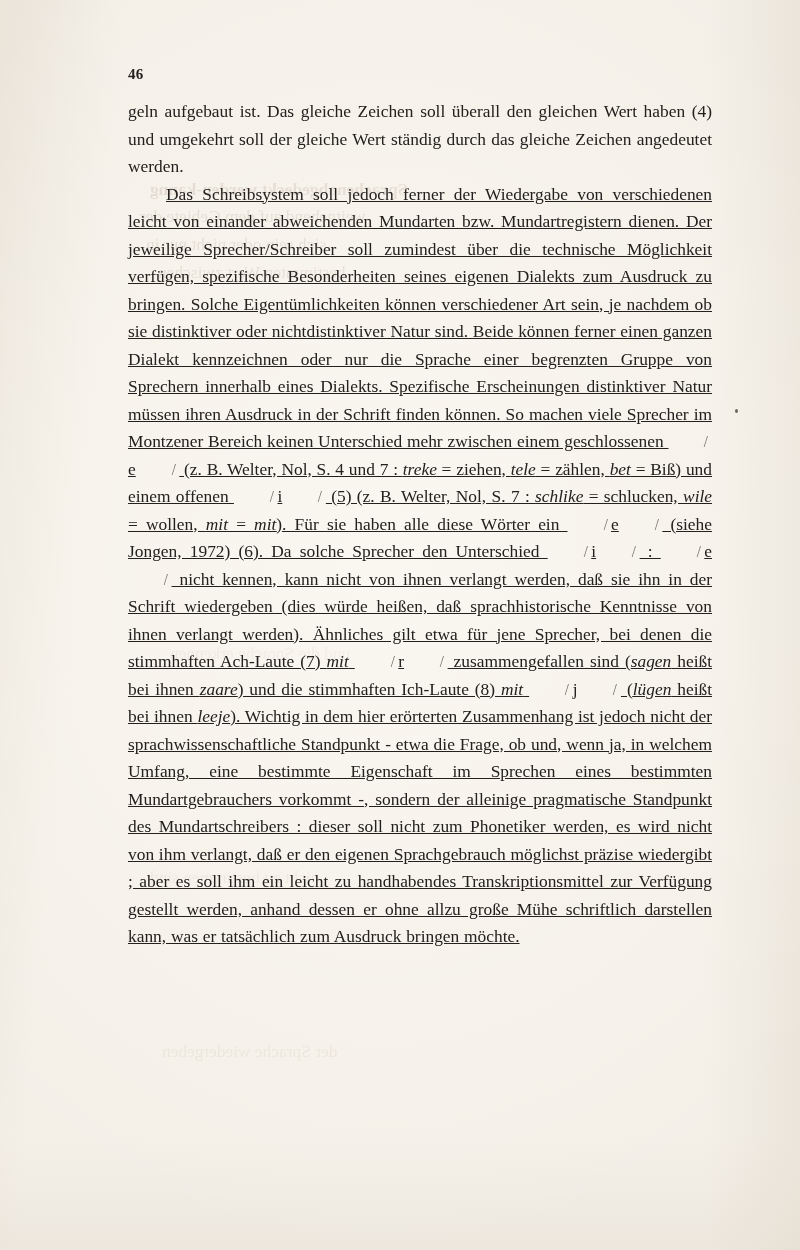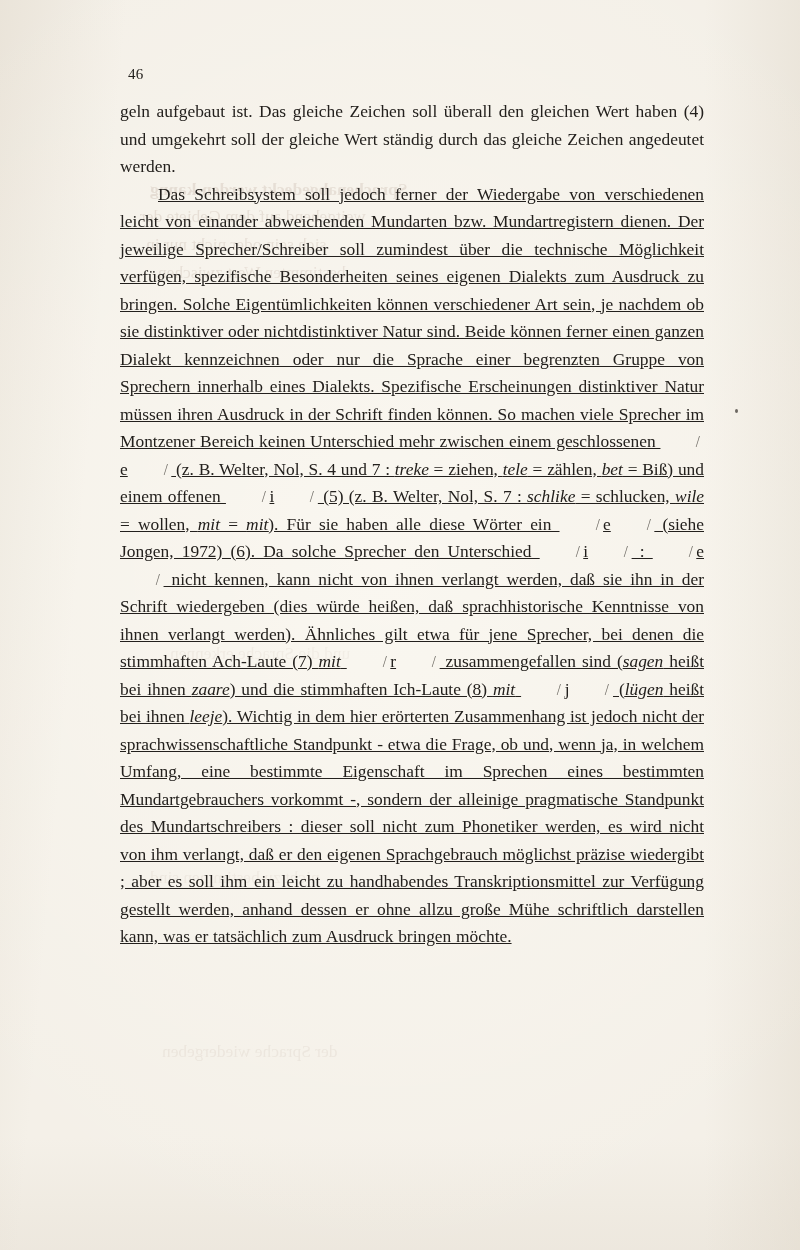--- a/index.html
+++ b/index.html
@@ -29,29 +29,29 @@
       linear-gradient(270deg, rgba(222,214,200,0.40) 0%, rgba(255,255,255,0) 12%),
       linear-gradient(0deg, rgba(224,216,203,0.35) 0%, rgba(255,255,255,0) 9%);
     z-index: 3;
   }
 
   .folio {
     position: absolute;
     left: 128px;
     top: 66px;
     font-size: 15px;
-    font-weight: normal;
+    font-weight: bold;
     letter-spacing: 0.2px;
     z-index: 5;
     text-align: right;
   }
 
   .textblock {
     position: absolute;
-    left: 120px;
+    left: 128px;
     top: 98px;
     width: 584px;
     z-index: 5;
   }
 
   p.para {
     margin: 0;
     font-size: 17.4px;
     line-height: 27.5px;
     text-align: justify;

